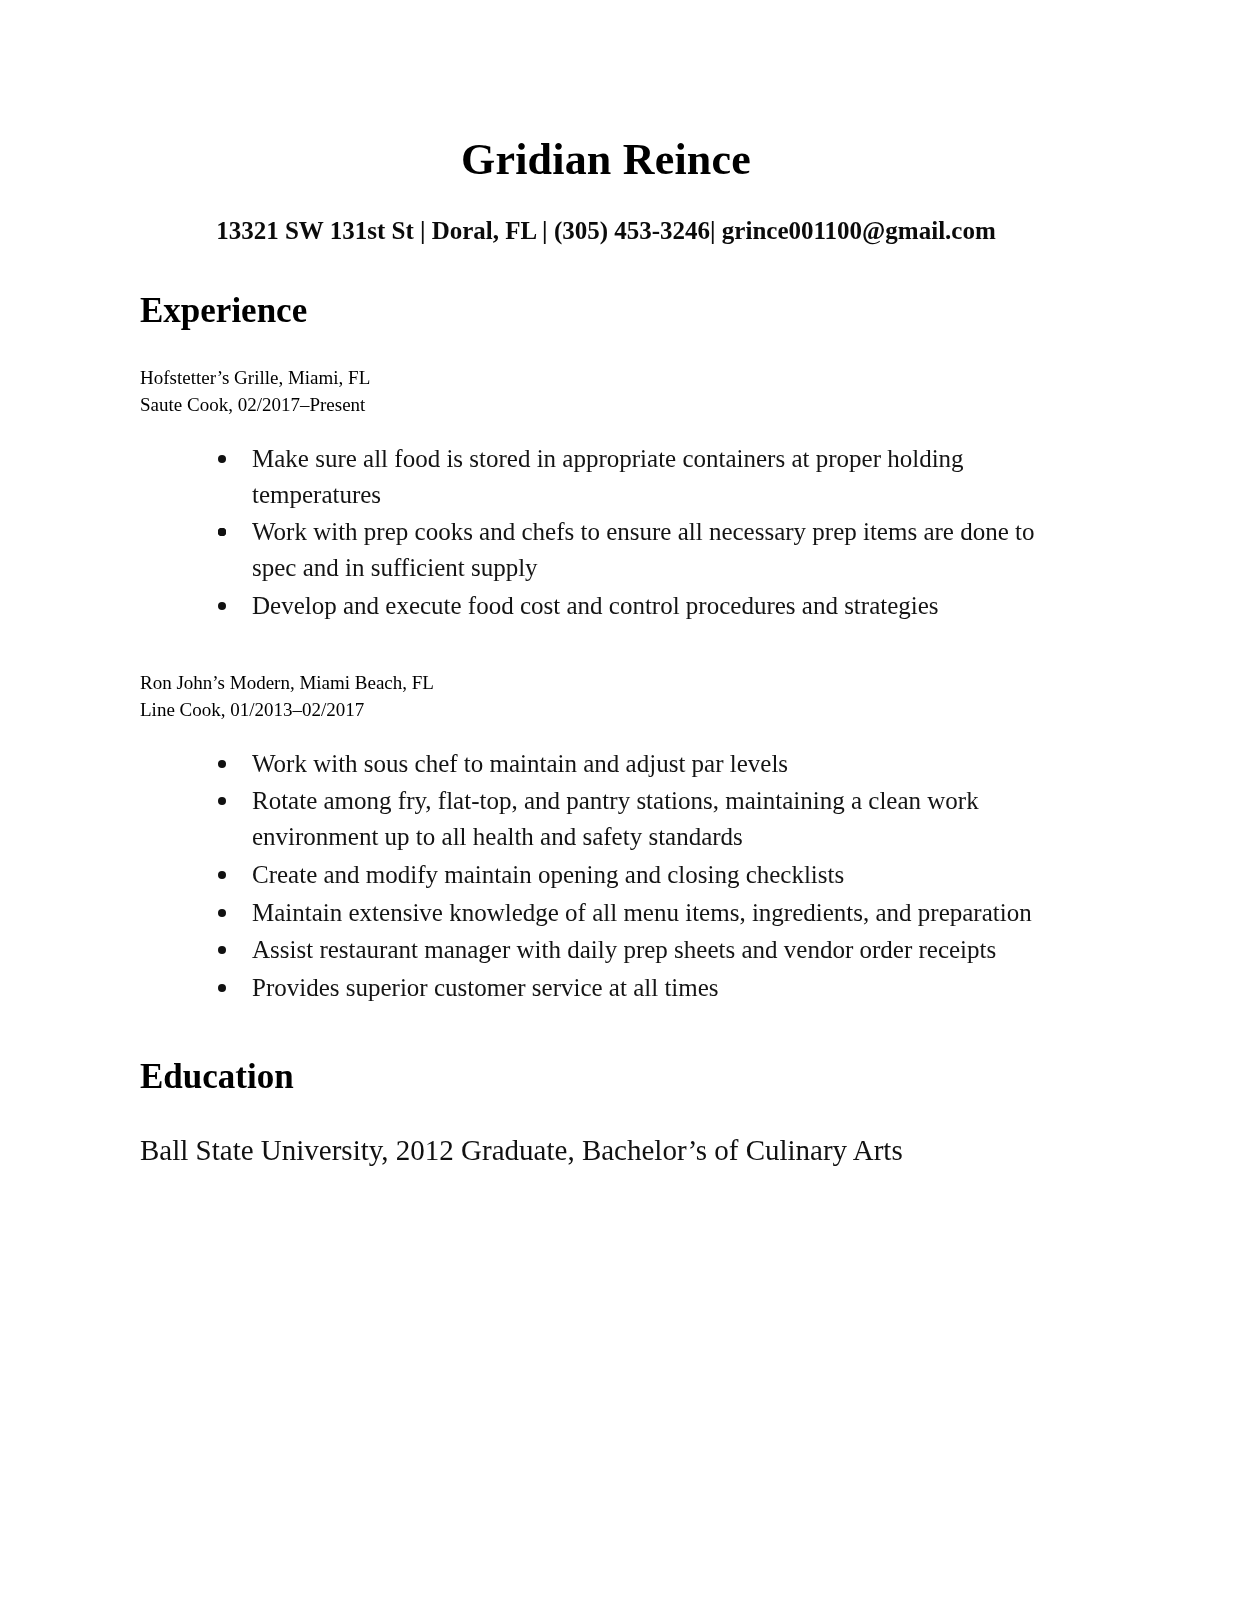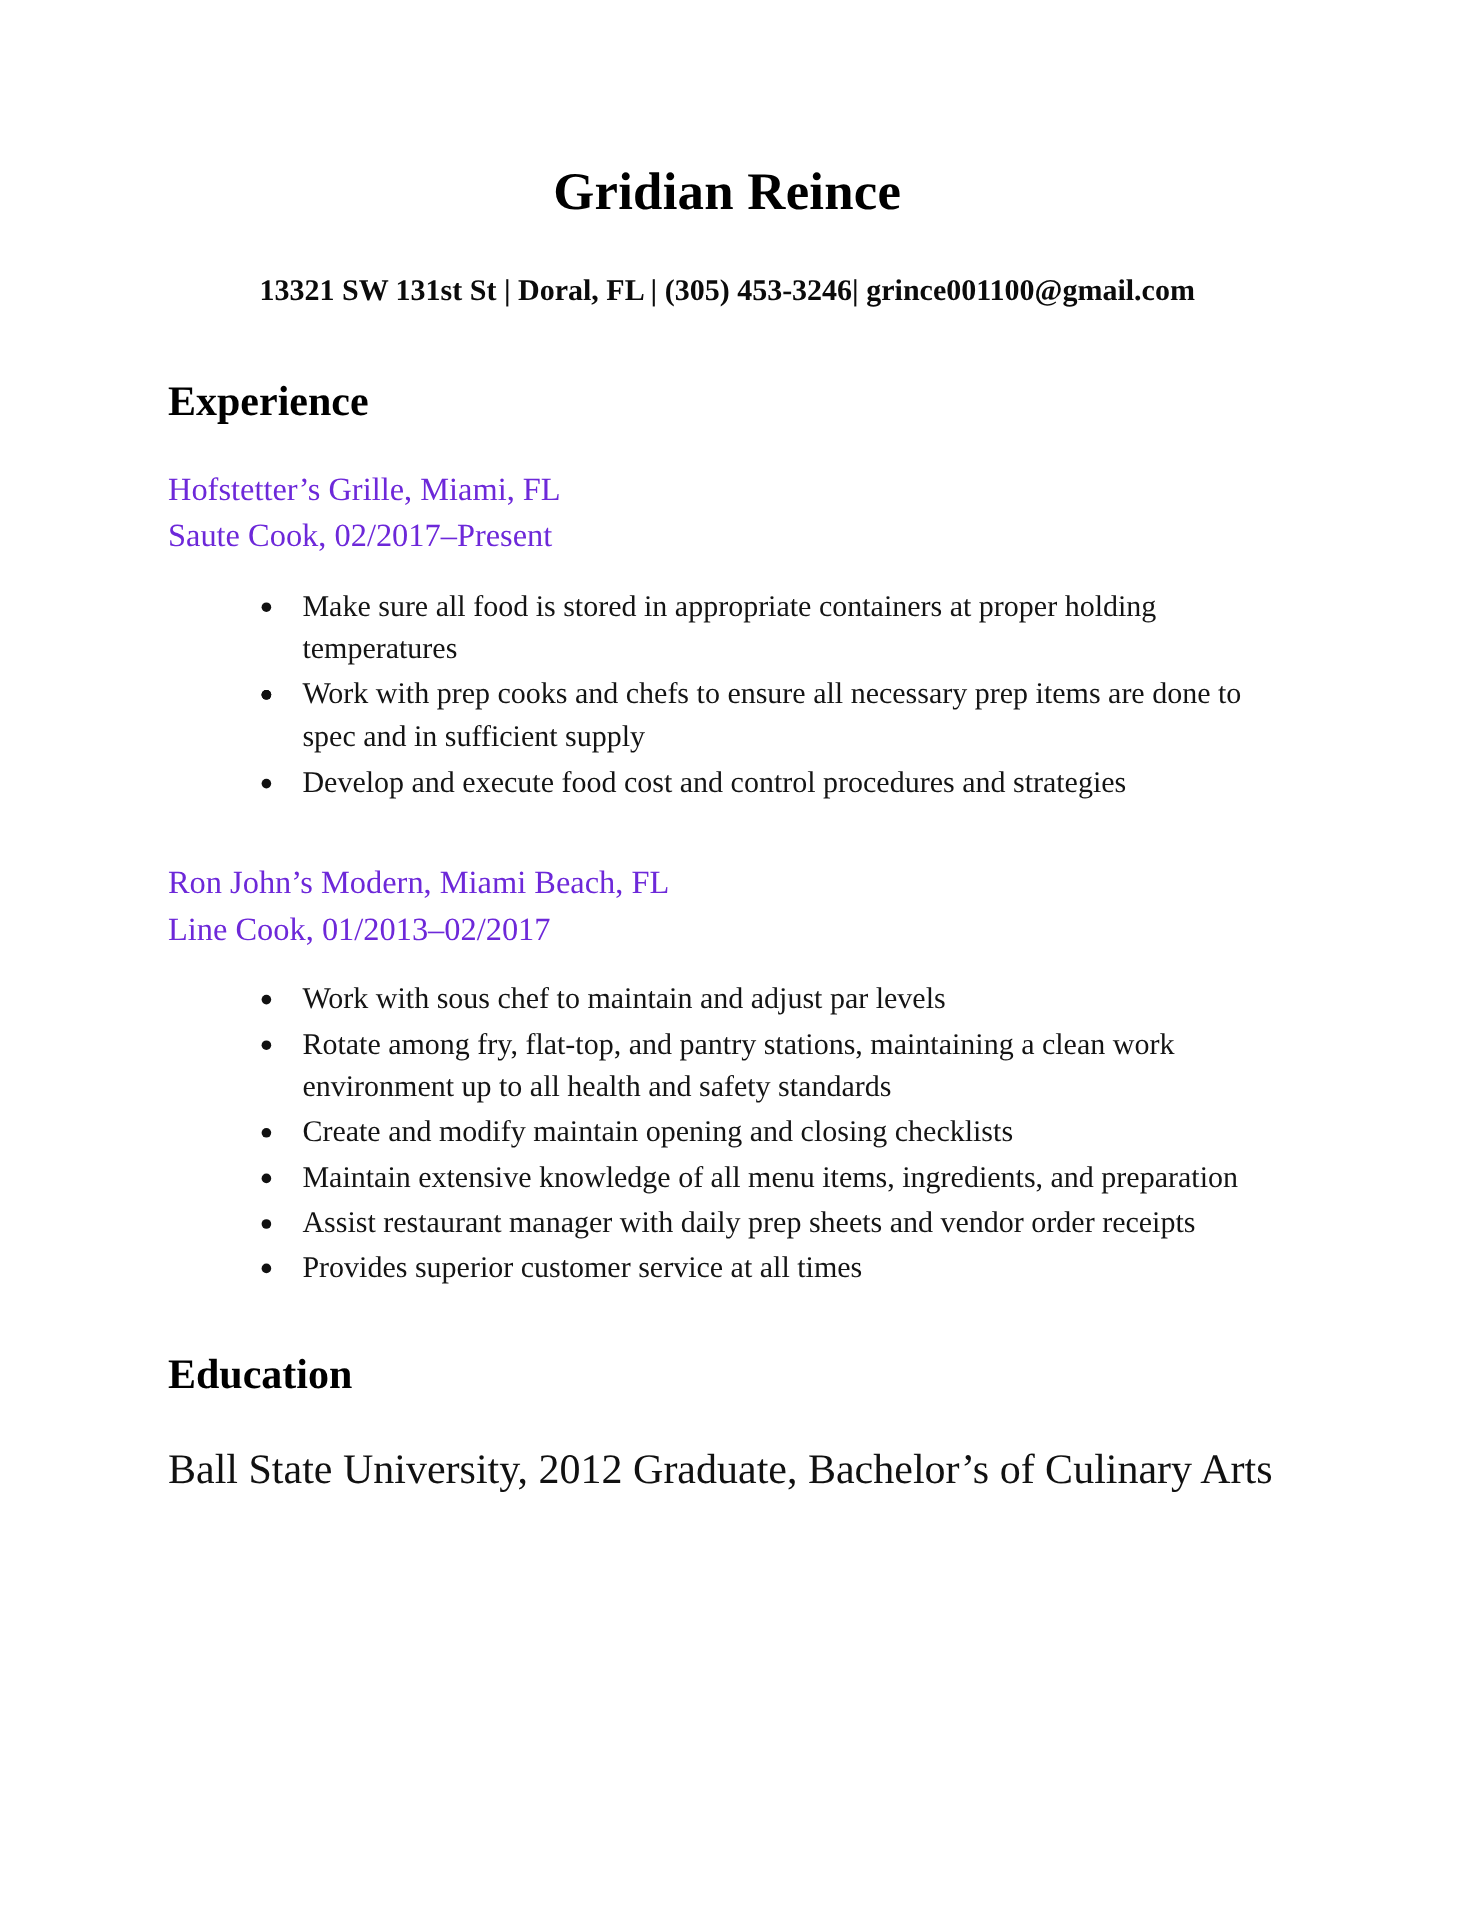--- a/index.html
+++ b/index.html
@@ -37,45 +37,45 @@
     line-height: 1.1;
     margin: 0;
     padding-top: 136px;
     color: #000000;
   }
   .resume-contact {
     text-align: center;
     font-size: 25px;
     font-weight: bold;
     line-height: 1.2;
-    margin: 12px;
+    margin: 0;
     padding-top: 32px;
     color: #0b0b0b;
     white-space: nowrap;
   }
 
   
   .section-heading {
     font-size: 35px;
     font-weight: bold;
     line-height: 1.1;
     margin: 0;
     color: #000000;
   }
   .section-experience { padding-top: 46px; }
   .section-education  { padding-top: 50px; }
 
   
   .job-block { padding-top: 34px; }
   .job-block.second { padding-top: 44px; }
   .job-line {
-    font-size: 27px;
+    font-size: 19px;
     line-height: 1.42;
     margin: 0;
-    color: #6d28d9;
+    color: #000000;
   }
 
   
   .bullets {
     list-style: none;
     margin: 0;
     padding: 22px 0 0 0;
   }
   .bullets li {
     position: relative;
@@ -91,21 +91,21 @@
     top: 0.56em;
     width: 8px;
     height: 8px;
     border-radius: 50%;
     background: #111111;
   }
 
   
   .education-entry {
     padding-top: 34px;
-    font-size: 35px;
+    font-size: 29px;
     line-height: 1.42;
     margin: 0;
     color: #111111;
   }
 </style>
 </head>
 <body>
 
 <div class="page">
   <div class="sheet">

